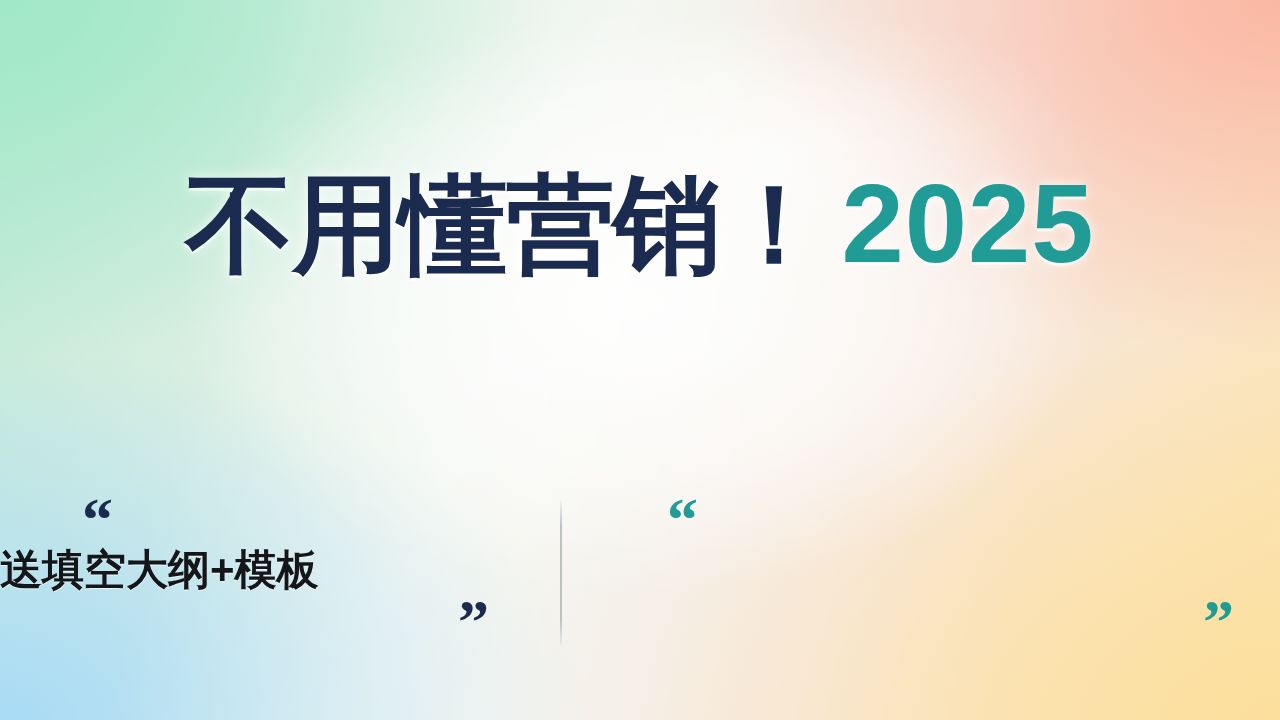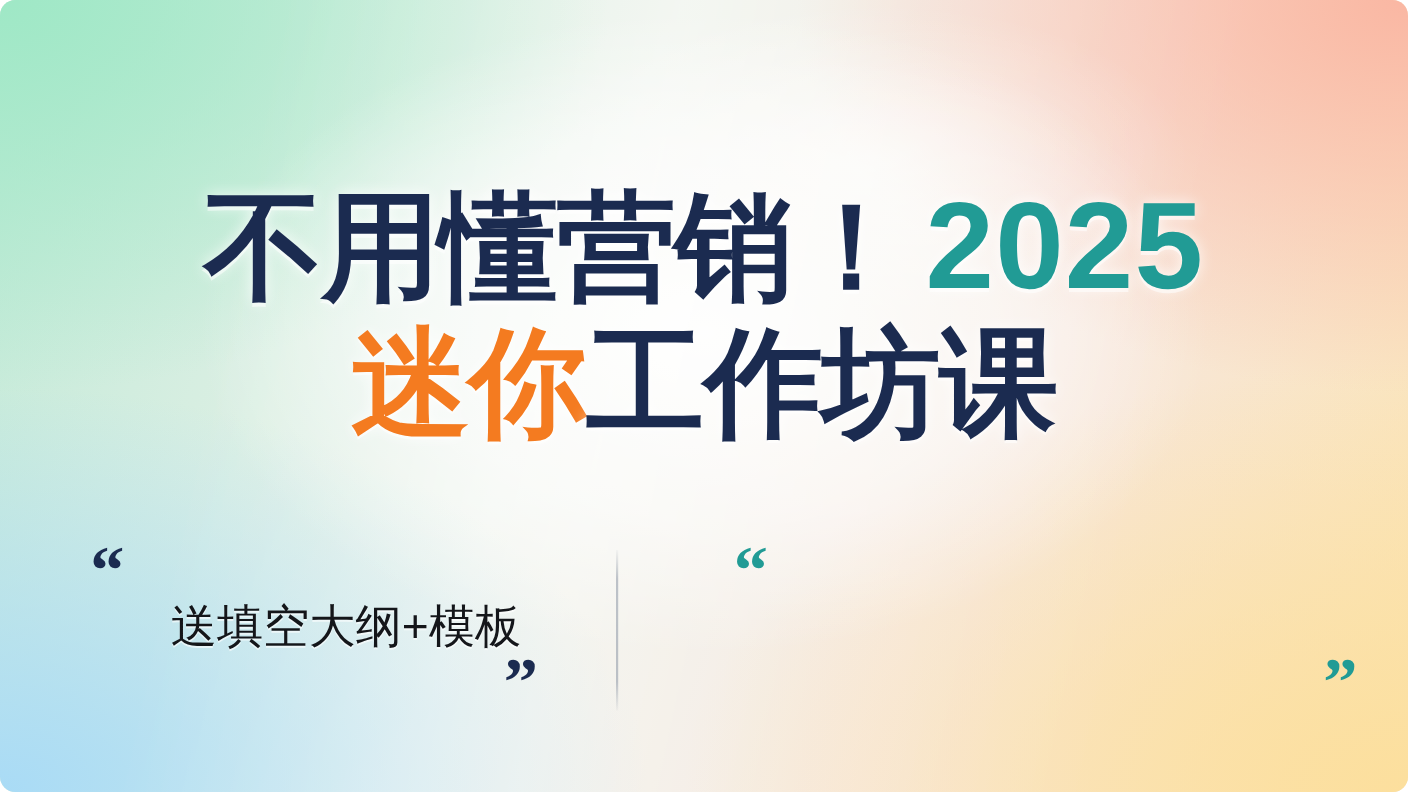--- a/index.html
+++ b/index.html
@@ -10,21 +10,20 @@
     overflow: hidden;
   }
 
   #poster {
     position: relative;
     width: 1280px;
     height: 720px;
     font-family: "Liberation Sans", "DejaVu Sans", sans-serif;
     overflow: hidden;
     background: #f3f3ec;
-    border-radius: 14px;
   }
 
   
   .bg-layer {
     position: absolute;
     inset: 0;
     pointer-events: none;
   }
 
   
@@ -106,23 +105,23 @@
     height: 100%;
   }
 
   .tag-left  { padding-left: 28px; }
   .tag-right { padding-left: 18px; }
 
   .tag-text {
     position: absolute;
     left: 0; right: 16px;
     top: 56px;
-    text-align: center;
+    text-align: left;
     font-size: 42px;
-    font-weight: 400;
+    font-weight: 700;
     color: #14161a;
     letter-spacing: 0px;
     white-space: nowrap;
     text-shadow: 0 1px 0 rgba(255,255,255,0.6);
     user-select: none;
   }
 
   .quote {
     position: absolute;
     font-size: 62px;
@@ -162,23 +161,20 @@
 <div id="poster">
 
   <div class="bg-layer bg-corners"></div>
   <div class="bg-layer bg-bloom"></div>
   <div class="bg-layer bg-sheen"></div>
 
   <div class="headline">
     <span class="hl-line hl-line-1">
       <span class="seg seg-navy">不用懂营销！</span><span class="seg seg-teal hl-year">2025</span>
     </span>
-    <span class="hl-line hl-line-2">
-      <span class="seg seg-orange">迷你</span><span class="seg seg-navy">工作坊课</span>
-    </span>
   </div>
 
   <div class="taglines">
 
     <div class="tag tag-left">
       <span class="quote q-open q-navy">“</span>
       <span class="tag-text">送填空大纲+模板</span>
       <span class="quote q-close q-navy">”</span>
     </div>
 

